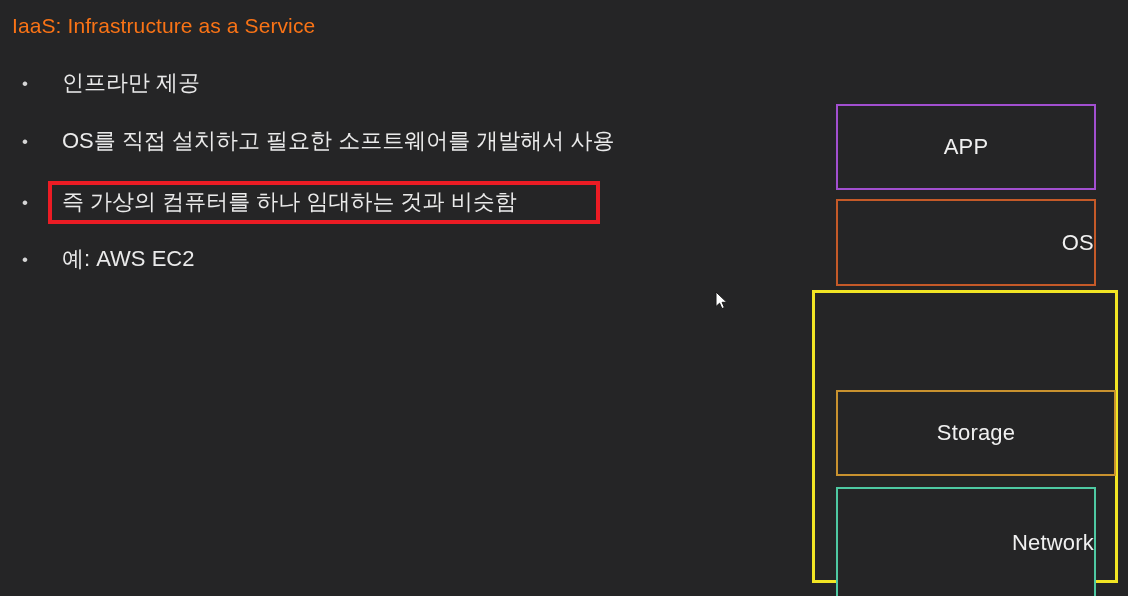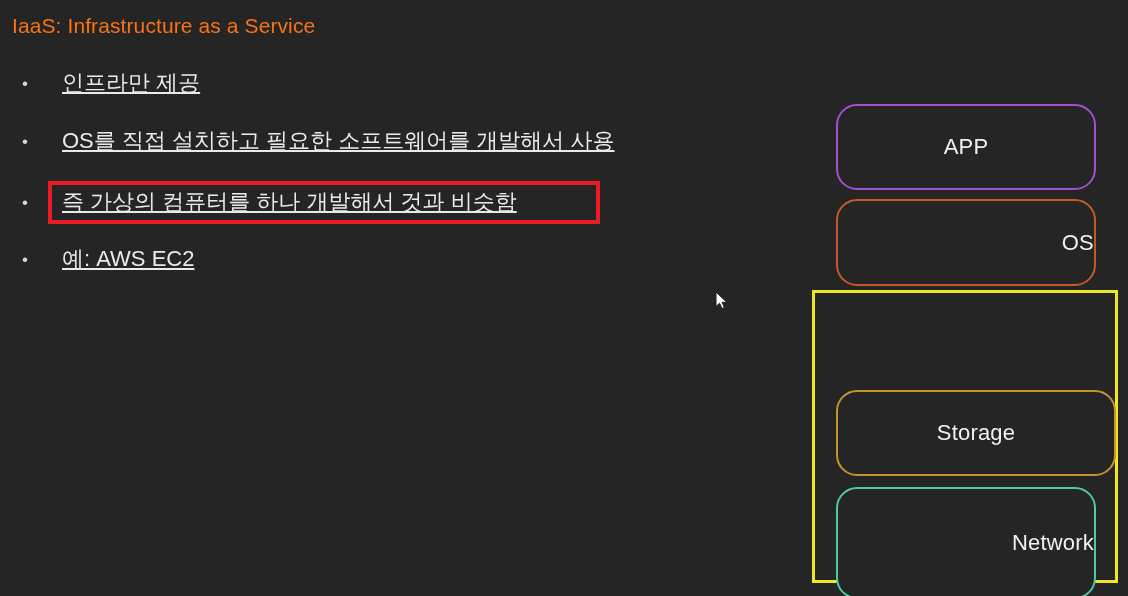--- a/index.html
+++ b/index.html
@@ -44,21 +44,20 @@
     line-height: 1;
     color: #d6d6d6;
     text-align: left;
   }
   .bullet-text {
     margin-left: 26px;
     font-size: 22px;
     line-height: 30px;
     color: #eaeaea;
     white-space: nowrap;
-    text-decoration: underline;
   }
 
   .bullet-row[data-row="0"] { top: 63px; }
   .bullet-row[data-row="1"] { top: 121px; }
   .bullet-row[data-row="2"] { top: 182px; }
   .bullet-row[data-row="3"] { top: 239px; }
 
   
   #highlight-box {
     position: absolute;
@@ -75,21 +74,20 @@
   .stack-box {
     position: absolute;
     box-sizing: border-box;
     display: flex;
     align-items: center;
     justify-content: center;
     background: #252526;
     font-size: 22px;
     color: #f0f0f0;
     letter-spacing: 0.2px;
-    border-radius: 21px;
   }
 
   #box-app      { left: 836px; top: 104px;  width: 260px; height: 86px;  border: 2px solid #a24fd0; }
   #box-os       { left: 836px; top: 199px;  width: 260px; height: 87px;  border: 2px solid #c55a28; justify-content: flex-end; }
   #box-computing{ left: 836px; top: 293px;  width: 260px; height: 86px;  border: 2px solid #1f8ecd; }
   #box-storage  { left: 836px; top: 390px;  width: 280px; height: 86px;  border: 2px solid #c8922f; justify-content: center; }
   #box-network  { left: 836px; top: 487px;  width: 260px; height: 112px;  border: 2px solid #4ec9a2; justify-content: flex-end; }
 
   
   #infra-group-box {
@@ -125,21 +123,21 @@
     <span class="bullet-text">인프라만 제공</span>
   </div>
 
   <div class="bullet-row" data-row="1">
     <span class="bullet-dot">•</span>
     <span class="bullet-text">OS를 직접 설치하고 필요한 소프트웨어를 개발해서 사용</span>
   </div>
 
   <div class="bullet-row" data-row="2">
     <span class="bullet-dot">•</span>
-    <span class="bullet-text">즉 가상의 컴퓨터를 하나 개발해서 것과 비슷함</span>
+    <span class="bullet-text">즉 가상의 컴퓨터를 하나 임대하는 것과 비슷함</span>
   </div>
 
   <div class="bullet-row" data-row="3">
     <span class="bullet-dot">•</span>
     <span class="bullet-text">예: AWS EC2</span>
   </div>
 
   <div id="highlight-box"></div>
 
   <div class="stack-box" id="box-app">

